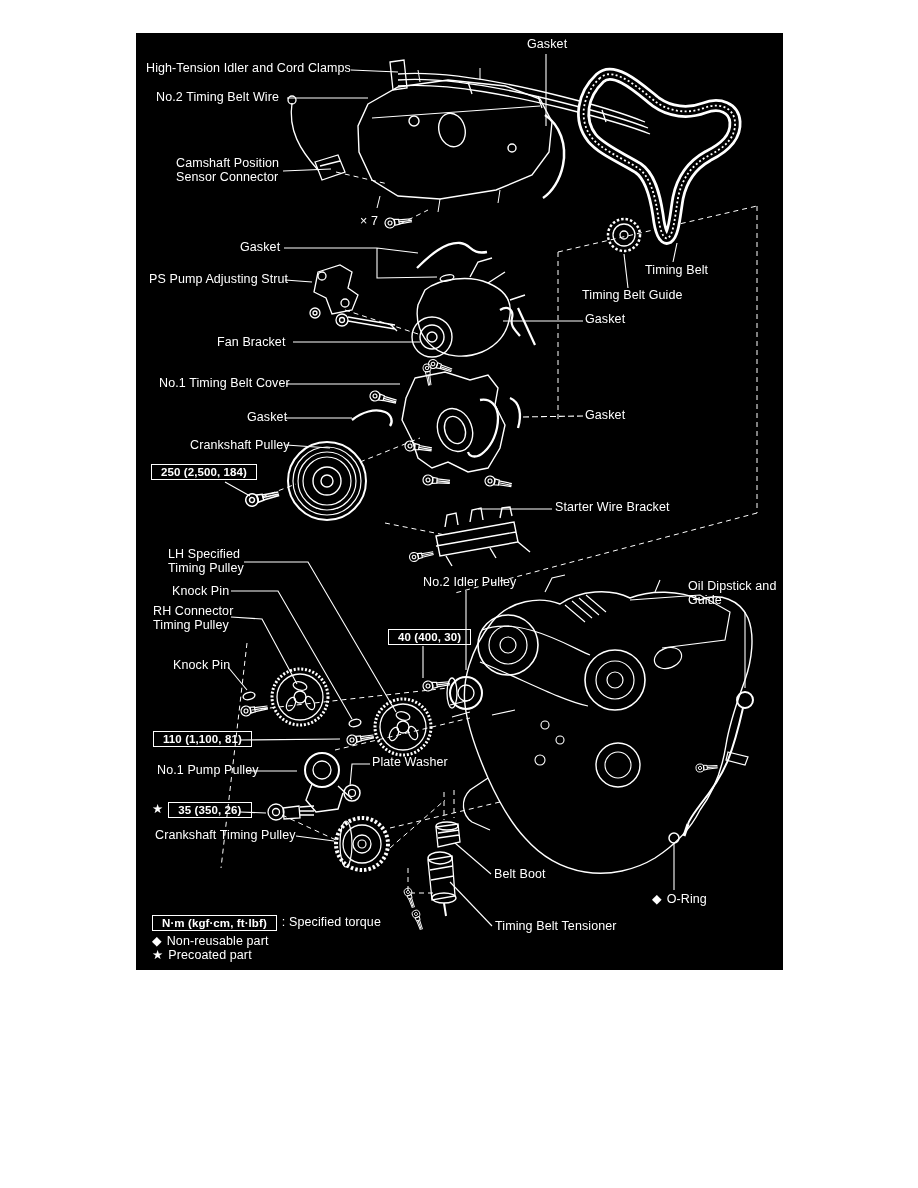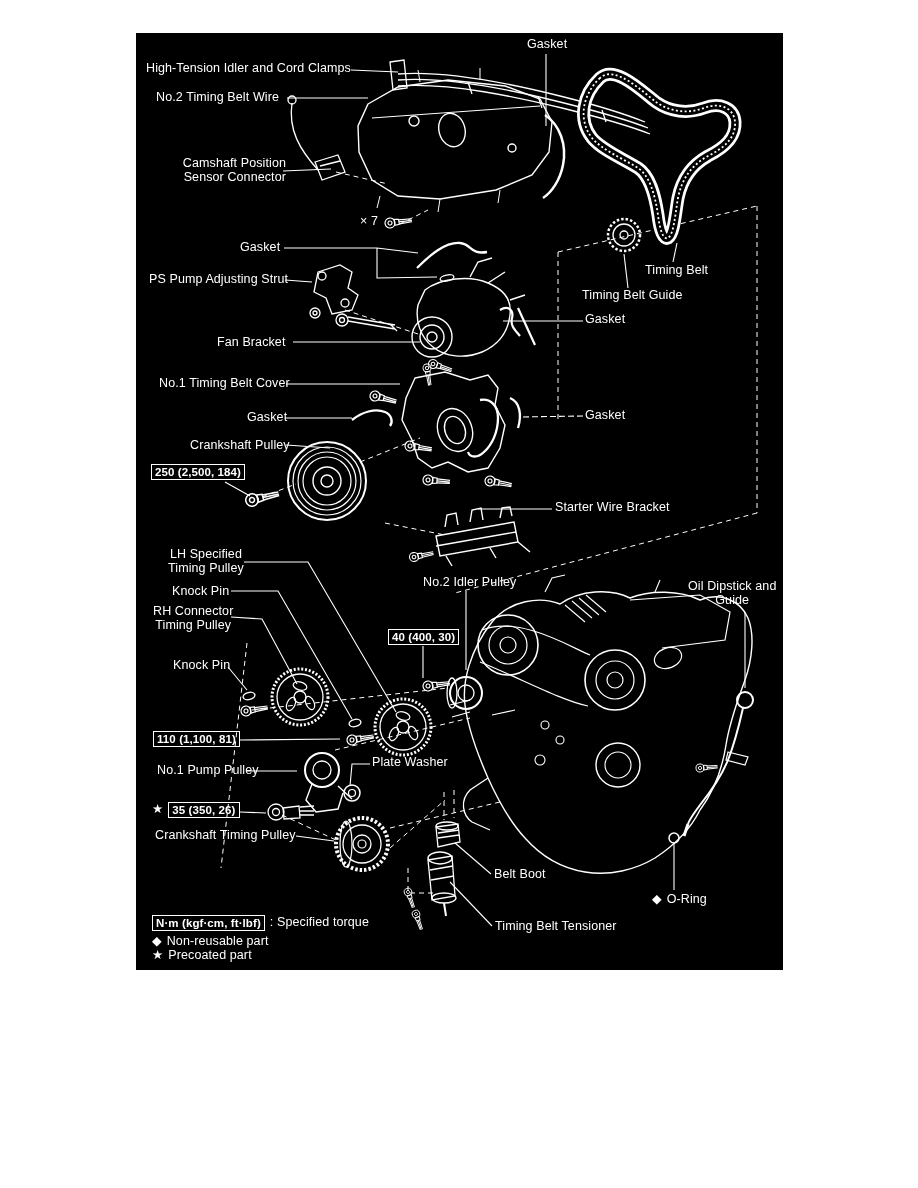--- a/index.html
+++ b/index.html
@@ -1,22 +1,22 @@
 <!DOCTYPE html>
 <html><head>
 <meta charset="utf-8">
 <style>
   html,body{margin:0;padding:0;background:#fff;}
   .page{position:relative;width:918px;height:1188px;background:#fff;overflow:hidden;
         font-family:"Liberation Sans",sans-serif;}
   svg{position:absolute;left:0;top:0;}
   .lbl{position:absolute;color:#fff;font-size:12.5px;line-height:13.5px;white-space:nowrap;
-       font-family:"Liberation Sans",sans-serif;letter-spacing:.1px;text-align:center;}
-  .ctr{text-align:right;}
-  .tbox{display:inline-block;border:1.5px solid #fff;padding:0 3px;font-weight:bold;
+       font-family:"Liberation Sans",sans-serif;letter-spacing:.1px;}
+  .ctr{text-align:left;}
+  .tbox{display:inline-block;border:1.5px solid #fff;padding:0 9px;font-weight:bold;
         font-size:11.5px;line-height:14px;}
   .row{display:flex;align-items:center;gap:5px;}
   .glyph{font-size:12.5px;}
 </style>
 </head>
 <body>
 
 <div class="page">
 
 <svg width="918" height="1188" viewBox="0 0 918 1188">

